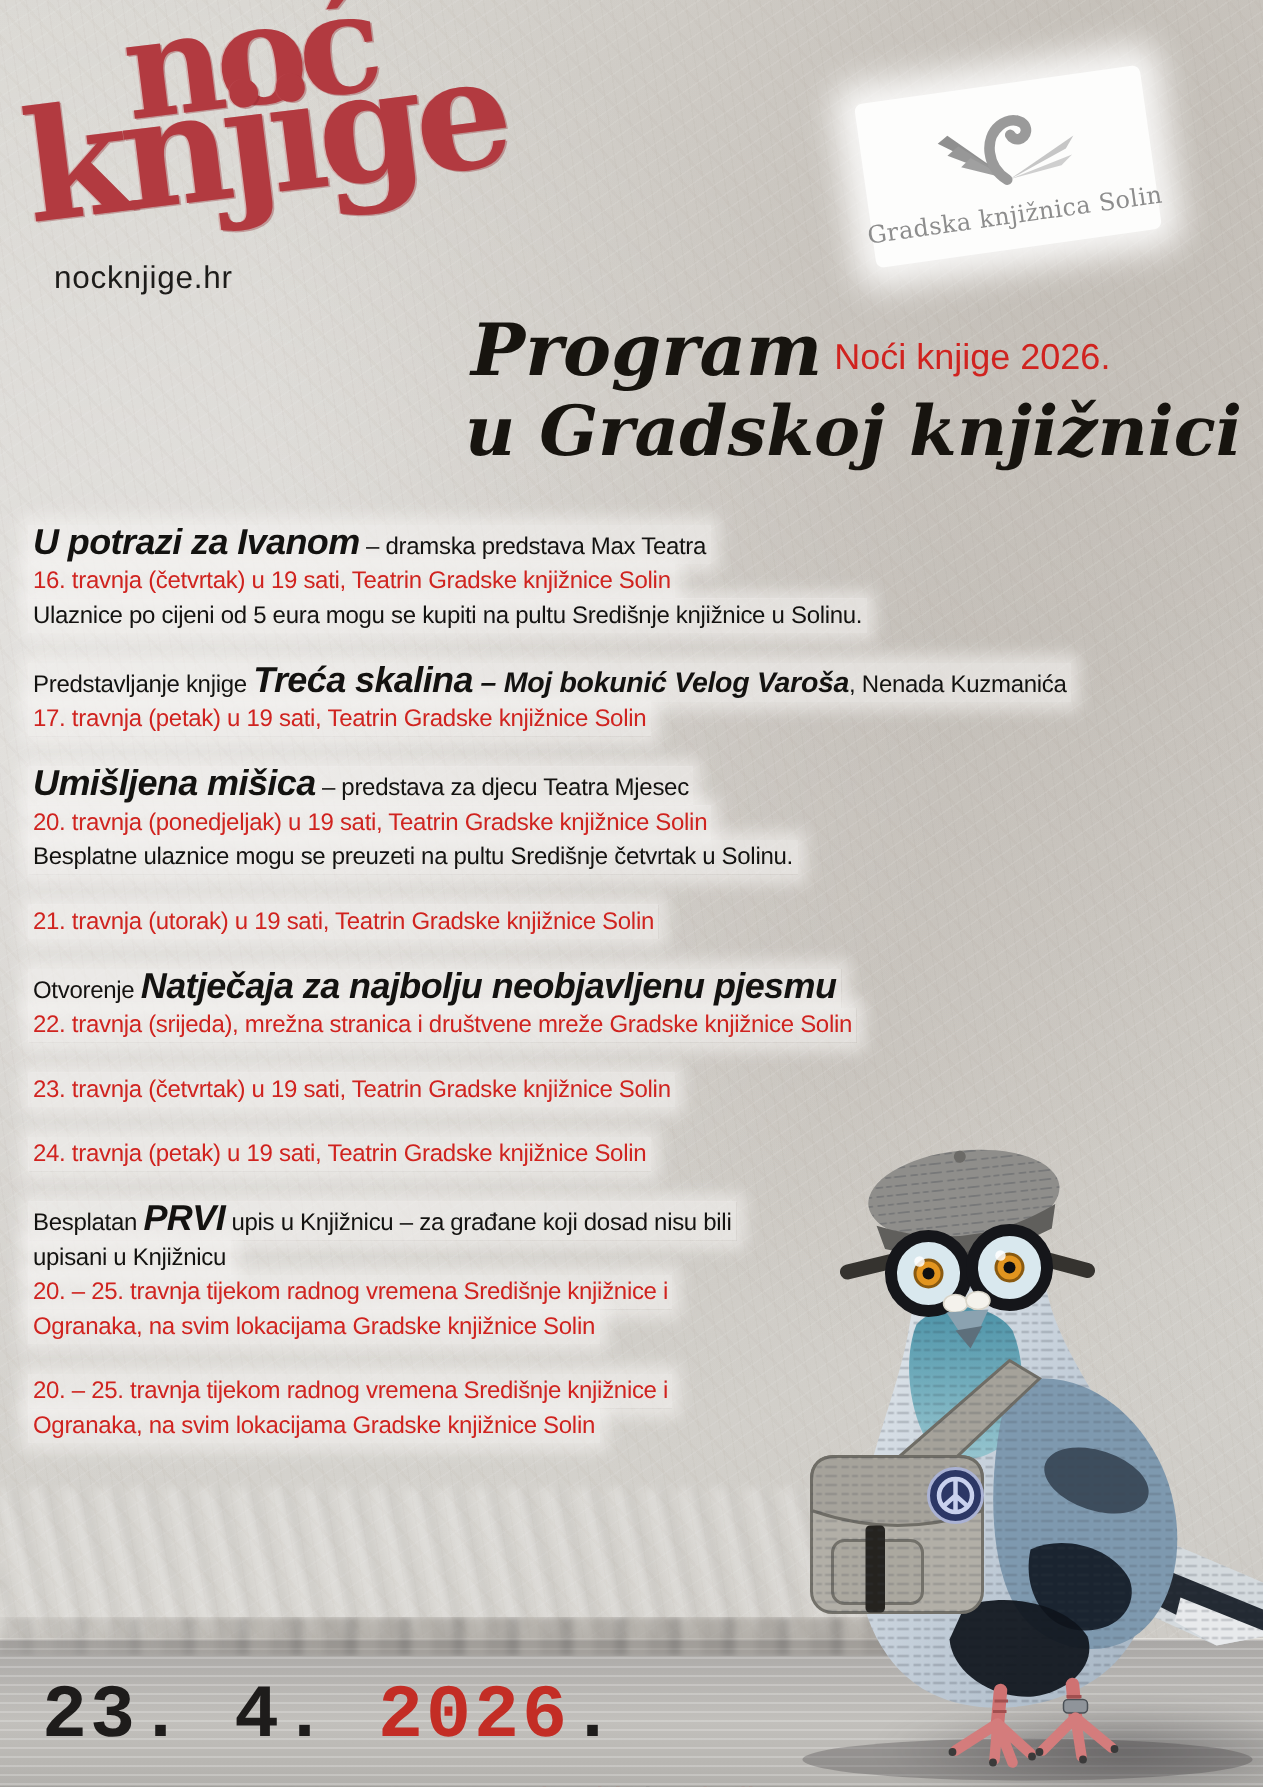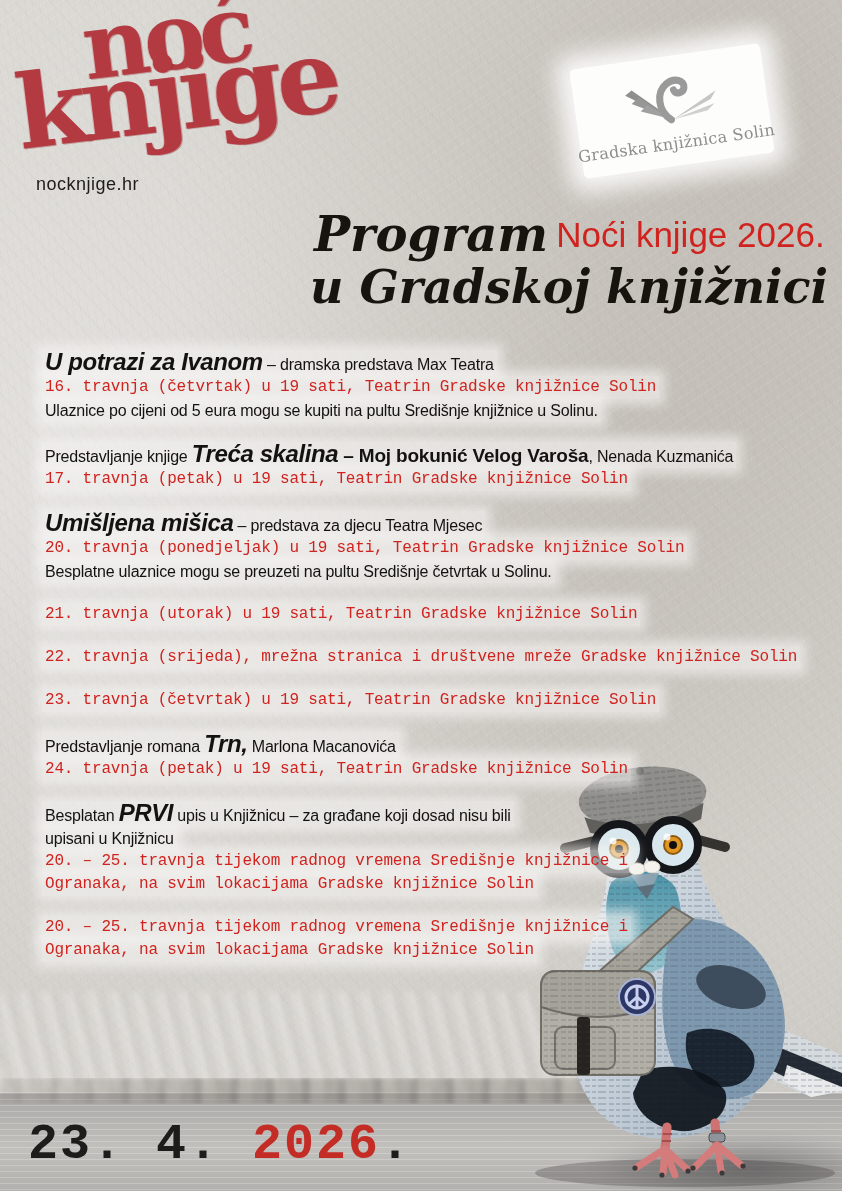--- a/index.html
+++ b/index.html
@@ -16,41 +16,41 @@
       repeating-linear-gradient(48deg, rgba(146,124,104,0.06) 0 2px, transparent 2px 13px),
       repeating-linear-gradient(-34deg, rgba(255,255,255,0.15) 0 1px, transparent 1px 9px),
       repeating-linear-gradient(81deg, rgba(120,100,85,0.05) 0 1px, transparent 1px 7px);
   }
   
   .stamp-logo{position:absolute;left:12px;top:-6px;z-index:3;transform:rotate(-7deg);
     color:#b23a40;font-family:"DejaVu Serif",serif;font-weight:bold;
     text-shadow:1px 1px 0 rgba(140,35,40,.35), -1px 0 0 rgba(200,90,95,.3);}
   .stamp-logo .w1{display:block;margin-left:74px;font-size:92px;line-height:86px;letter-spacing:-6px;}
   .stamp-logo .w2{display:block;margin-top:-34px;font-size:102px;line-height:96px;letter-spacing:-6px;}
-  .logo-url{position:absolute;left:36px;top:174px;z-index:4;font-size:18px;color:#1d1c1a;letter-spacing:.5px;}
+  .logo-url{position:absolute;left:36px;top:174px;z-index:4;font-size:21px;color:#1d1c1a;letter-spacing:.5px;}
   .library-card{position:absolute;left:576px;top:56px;width:192px;height:110px;z-index:3;
     background:#fdfdfc;border-radius:5px;transform:rotate(-8deg);
     box-shadow:0 0 22px 14px rgba(255,255,255,0.85);
     display:flex;flex-direction:column;align-items:center;justify-content:center;gap:2px;}
   .library-card .lib-label{font-family:"DejaVu Serif",serif;font-size:16px;color:#8d8d8d;letter-spacing:.3px;white-space:nowrap;}
   
   .title-line{position:absolute;z-index:3;color:#17140f;font-family:"DejaVu Serif",serif;font-style:italic;font-weight:bold;white-space:nowrap;}
   .title-1{left:314px;top:206px;font-size:48px;}
   .title-1 .red-part{font-family:"Liberation Sans",sans-serif;font-style:normal;font-weight:normal;
-    font-size:35px;color:#d0231f;position:relative;top:-4px;margin-left:8px;margin-top:28px;}
+    font-size:24px;color:#d0231f;position:relative;top:-4px;margin-left:8px;margin-top:28px;}
   .title-2{left:310px;top:260px;font-size:46px;}
   
-  .events{position:absolute;left:42px;top:350px;width:730px;z-index:3;}
+  .events{position:absolute;left:19px;top:350px;width:730px;z-index:3;}
   .event{margin-bottom:20px;}
   .line{width:max-content;max-width:760px;white-space:pre;line-height:23px;font-size:16px;
     background:rgba(245,244,241,0.6);box-shadow:0 0 10px 6px rgba(245,244,241,0.6);
     padding:0 3px;color:#131210;letter-spacing:-0.2px;}
-  .line.red{color:#d0231f;font-family:Liberation Mono, monospace;}
+  .line.red{color:#d0231f;}
   .seg-b{font-size:24px;font-weight:bold;font-style:italic;letter-spacing:-0.4px;}
-  .seg-bs{font-size:19px;font-weight:bold;letter-spacing:-0.2px;margin-top:40px;}
+  .seg-bs{font-size:19px;font-weight:bold;font-style:italic;letter-spacing:-0.2px;margin-top:40px;}
   .seg-p{font-size:16px;}
   
   .silver-crumple{position:absolute;left:0;top:992px;width:650px;height:96px;z-index:1;opacity:.5;filter:blur(3px);
     background:repeating-linear-gradient(75deg, rgba(255,255,255,0.55) 0 8px, rgba(168,166,163,0.4) 8px 13px, rgba(226,224,220,0.5) 13px 22px);}
   .dark-crumple{position:absolute;left:0;top:1078px;width:730px;height:26px;z-index:2;opacity:.5;filter:blur(2px);
     background:repeating-linear-gradient(90deg,#8a857f 0 14px,#6e6a66 14px 22px,#9b968f 22px 36px);
     -webkit-mask-image:linear-gradient(90deg,rgba(0,0,0,.4),#000 30%,#000 85%,transparent);
     mask-image:linear-gradient(90deg,rgba(0,0,0,.4),#000 30%,#000 85%,transparent);}
   .floor{position:absolute;left:0;top:1092px;width:842px;height:99px;z-index:1;
     background:
@@ -109,27 +109,27 @@
       </div>
       <div class="event">
         <div class="line black"><span class="seg-b">Umišljena mišica</span><span class="seg-p"> – predstava za djecu Teatra Mjesec</span></div>
         <div class="line red"><span class="seg-p">20. travnja (ponedjeljak) u 19 sati, Teatrin Gradske knjižnice Solin</span></div>
         <div class="line black"><span class="seg-p">Besplatne ulaznice mogu se preuzeti na pultu Središnje četvrtak u Solinu.</span></div>
       </div>
       <div class="event">
         <div class="line red"><span class="seg-p">21. travnja (utorak) u 19 sati, Teatrin Gradske knjižnice Solin</span></div>
       </div>
       <div class="event">
+        <div class="line black"><span class="seg-p">Otvorenje </span><span class="seg-b">Natječaja za najbolju neobjavljenu pjesmu</span></div>
         <div class="line red"><span class="seg-p">22. travnja (srijeda), mrežna stranica i društvene mreže Gradske knjižnice Solin</span></div>
       </div>
       <div class="event">
         <div class="line red"><span class="seg-p">23. travnja (četvrtak) u 19 sati, Teatrin Gradske knjižnice Solin</span></div>
       </div>
       <div class="event">
-        <div class="line black"><span class="seg-p">Predstavljanje romana </span><span class="seg-b">Trn,</span><span class="seg-p"> Marlona Macanovića</span></div>
         <div class="line red"><span class="seg-p">24. travnja (petak) u 19 sati, Teatrin Gradske knjižnice Solin</span></div>
       </div>
       <div class="event">
         <div class="line black"><span class="seg-p">Besplatan </span><span class="seg-b">PRVI</span><span class="seg-p"> upis u Knjižnicu – za građane koji dosad nisu bili</span></div>
         <div class="line black"><span class="seg-p">upisani u Knjižnicu</span></div>
         <div class="line red"><span class="seg-p">20. – 25. travnja tijekom radnog vremena Središnje knjižnice i</span></div>
         <div class="line red"><span class="seg-p">Ogranaka, na svim lokacijama Gradske knjižnice Solin</span></div>
       </div>
       <div class="event">
         <div class="line red"><span class="seg-p">20. – 25. travnja tijekom radnog vremena Središnje knjižnice i</span></div>

